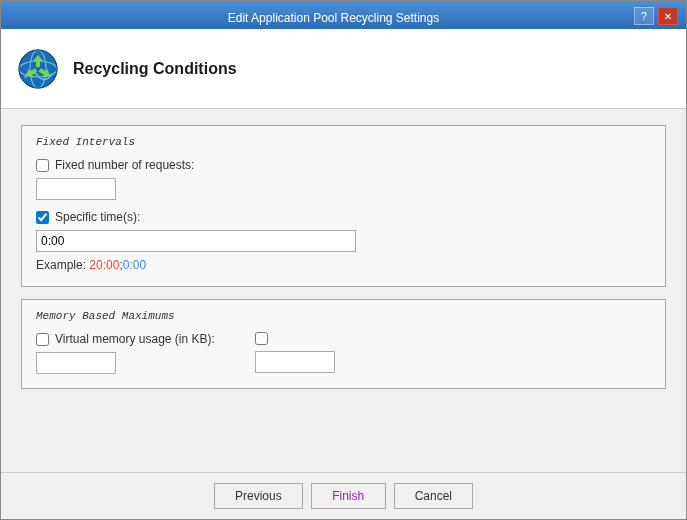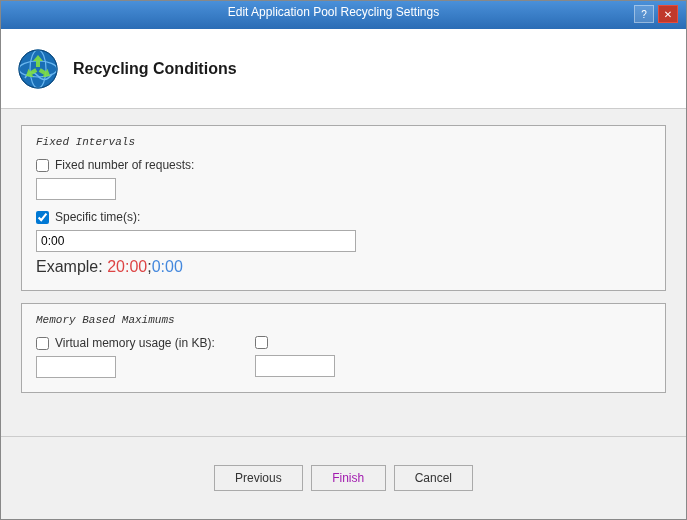--- a/index.html
+++ b/index.html
@@ -21,21 +21,21 @@
       border: 1px solid #888;
       display: flex;
       flex-direction: column;
       box-shadow: 2px 2px 8px rgba(0,0,0,0.4);
     }
     .title-bar {
       background: linear-gradient(to bottom, #4a90d9, #2a6cb5);
       color: white;
       padding: 4px 8px;
       display: flex;
-      align-items: flex-start;
+      align-items: flex-end;
       justify-content: space-between;
       height: 28px;
       user-select: none;
     }
     .title-bar-text {
       font-size: 12px;
       font-weight: normal;
       flex: 1;
       text-align: center;
     }
@@ -135,27 +135,27 @@
       font-size: 12px;
       height: 22px;
     }
     .text-input-small {
       width: 80px;
     }
     .text-input-wide {
       width: 320px;
     }
     .example-text {
-      font-size: 16px;
+      font-size: 12px;
       color: #333;
     }
     
     .footer {
       border-top: 1px solid #ccc;
-      padding: 28px 16px;
+      padding: 10px 16px;
       background: #f0f0f0;
       display: flex;
       justify-content: center;
       gap: 8px;
       align-items: center;
       margin-top: 21px;
     }
     .btn {
       padding: 4px 20px;
       font-size: 12px;

